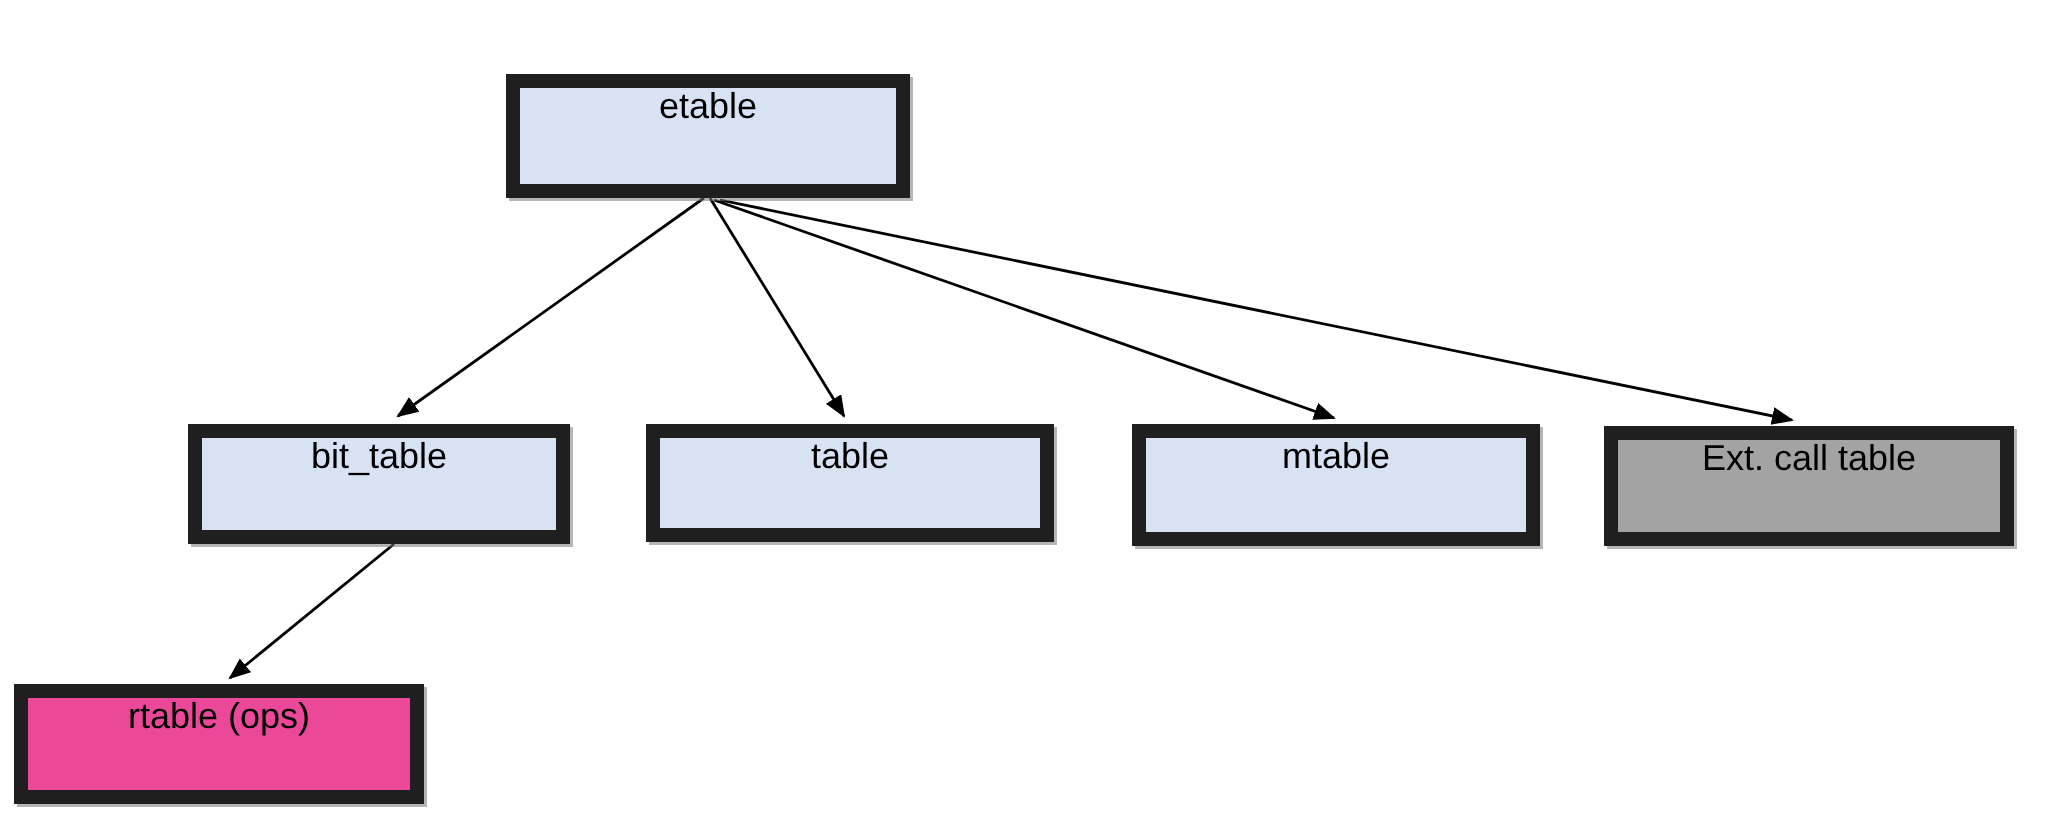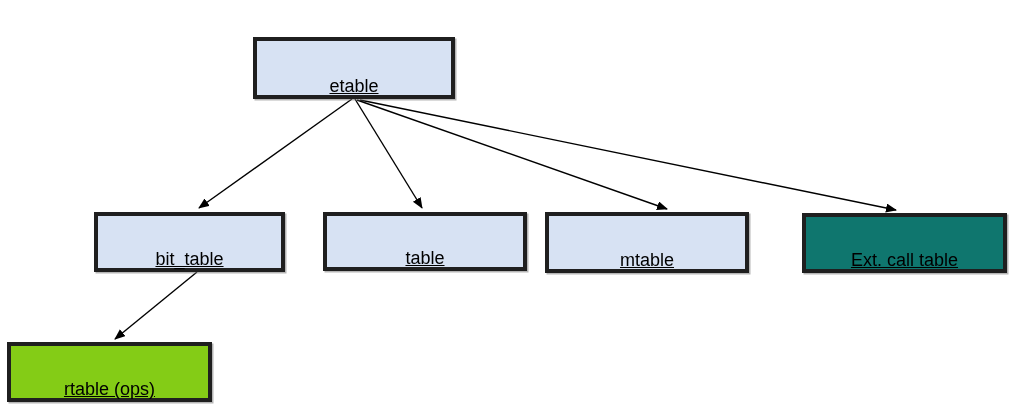--- a/index.html
+++ b/index.html
@@ -20,26 +20,25 @@
     left: 0;
     top: 0;
     width: 1030px;
     height: 420px;
     pointer-events: none;
   }
   .node {
     position: absolute;
     box-sizing: border-box;
     background: #d7e2f3;
-    border: 4px solid #a16207;
+    border: 7px solid #a16207;
     box-shadow: 1.5px 1.5px 0 rgba(120,120,120,0.55);
     display: flex;
-    align-items: flex-end;
+    align-items: flex-start;
     justify-content: center;
-    text-decoration: underline;
   }
   .node-label {
     color: #000000;
     font-size: 18px;
     line-height: 1;
     white-space: nowrap;
   }
 </style>
 </head>
 <body>
@@ -63,23 +62,23 @@
 
   <div class="node" style="left: 253px; top: 37px; width: 202px; height: 62px; background: rgb(215, 226, 243); border-color: rgb(31, 31, 31);">
     <span class="node-label">etable</span>
   </div>
   <div class="node" style="left: 94px; top: 212px; width: 191px; height: 60px; background: rgb(215, 226, 243); border-color: rgb(31, 31, 31);">
     <span class="node-label">bit_table</span>
   </div>
   <div class="node" style="left: 323px; top: 212px; width: 204px; height: 59px; background: rgb(215, 226, 243); border-color: rgb(31, 31, 31);">
     <span class="node-label">table</span>
   </div>
-  <div class="node" style="left: 545px; top: 212px; width: 204px; height: 61px; background: rgb(215, 226, 243); border-color: rgb(31, 31, 31);">
+  <div class="node" style="left: 566px; top: 212px; width: 204px; height: 61px; background: rgb(215, 226, 243); border-color: rgb(31, 31, 31);">
     <span class="node-label">mtable</span>
   </div>
-  <div class="node" style="left: 802px; top: 213px; width: 205px; height: 60px; background: #0f766e; border-color: rgb(31, 31, 31);">
+  <div class="node" style="left: 802px; top: 213px; width: 205px; height: 60px; background: #a3a3a3; border-color: rgb(31, 31, 31);">
     <span class="node-label">Ext. call table</span>
   </div>
-  <div class="node" style="left: 7px; top: 342px; width: 205px; height: 60px; background: #84cc16; border-color: rgb(31, 31, 31);">
+  <div class="node" style="left: 7px; top: 342px; width: 205px; height: 60px; background: #ec4899; border-color: rgb(31, 31, 31);">
     <span class="node-label">rtable (ops)</span>
   </div>
 
 </div>
 
 </body></html>

